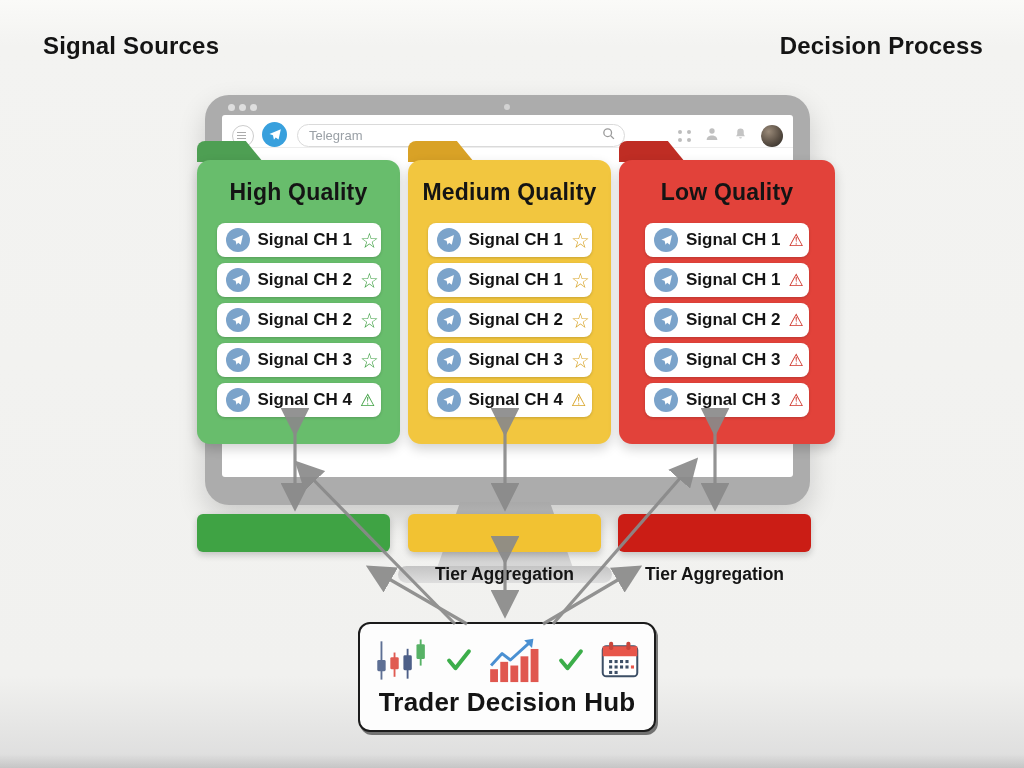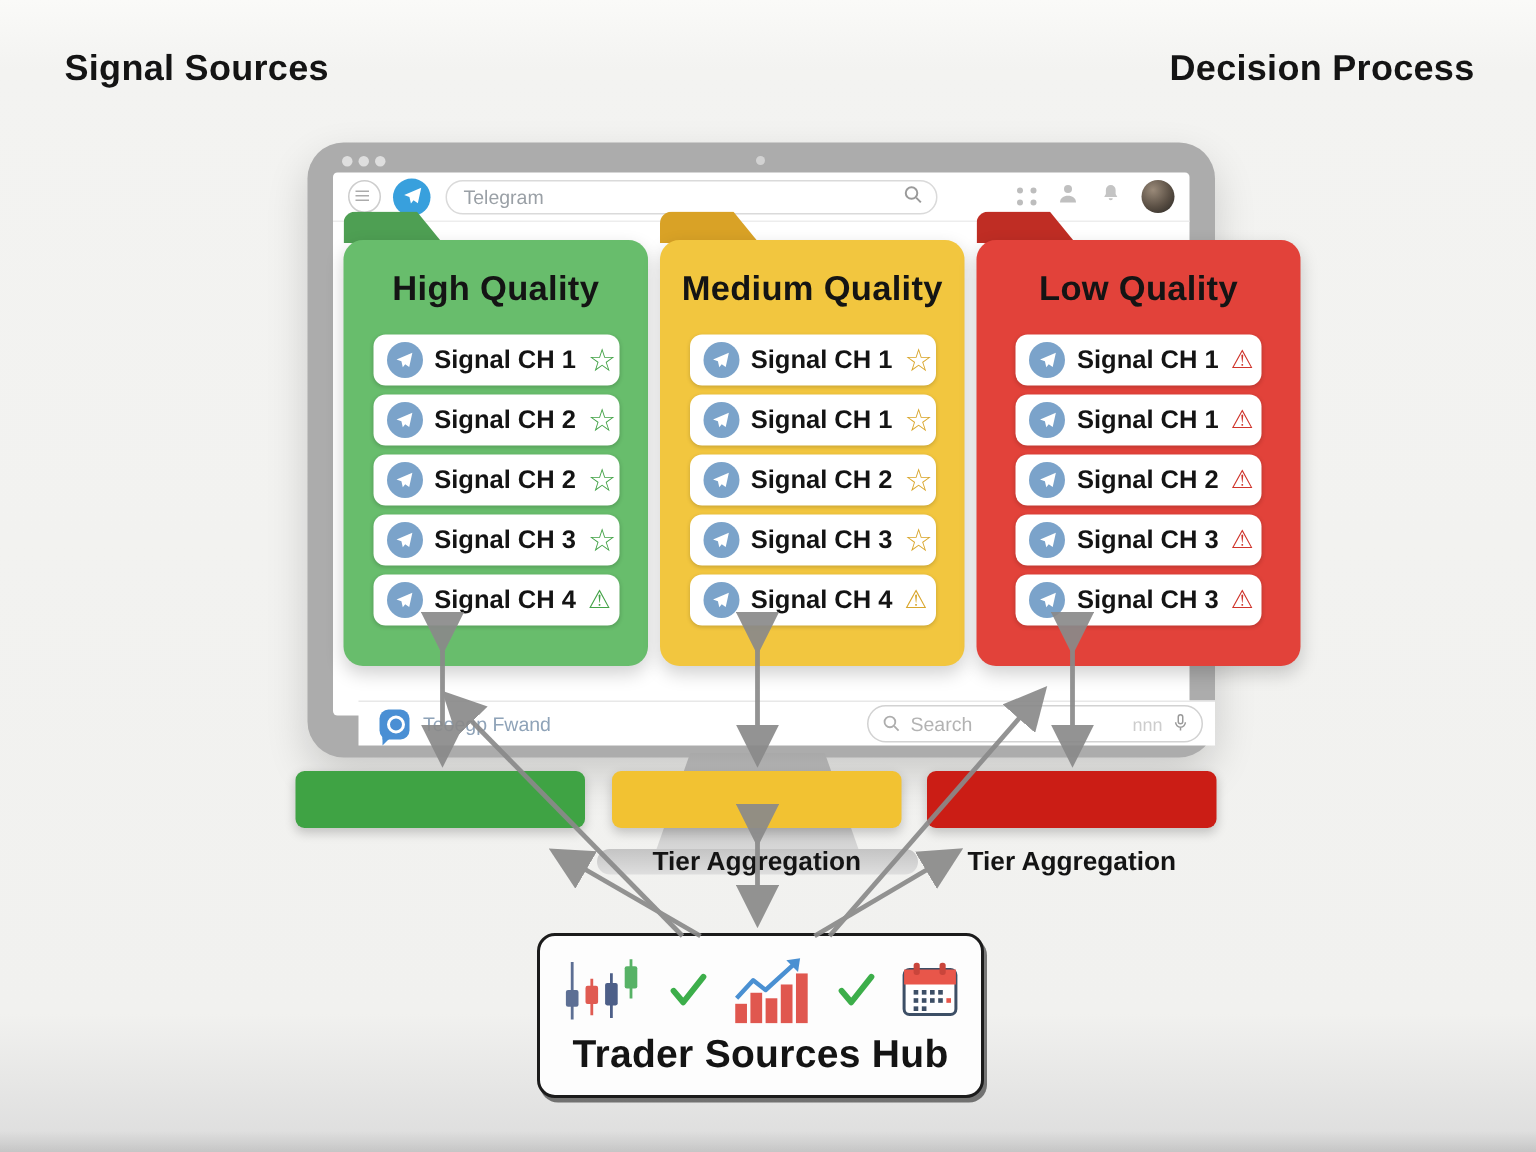--- a/index.html
+++ b/index.html
@@ -16,21 +16,21 @@
   
   .monitor{position:absolute;left:205px;top:95px;width:605px;height:410px;background:#acacac;
     border-radius:24px;box-shadow:0 12px 28px rgba(0,0,0,.16);}
   .tdot{position:absolute;width:7px;height:7px;border-radius:50%;background:#dedede;top:9px;}
   .tdot.d1{left:23px}.tdot.d2{left:34px}.tdot.d3{left:45px}
   .cdot{position:absolute;width:6px;height:6px;border-radius:50%;background:#d2d2d2;top:9px;left:299px;}
   .screen{position:absolute;left:17px;top:20px;width:571px;height:362px;background:#fff;border-radius:3px;}
 
   
   .toolbar{position:absolute;left:0;top:0;width:100%;height:33px;border-bottom:1px solid #ededed;
-    display:flex;align-items:center;box-sizing:border-box;padding:0 10px;}
+    display:flex;align-items:flex-end;box-sizing:border-box;padding:0 10px;}
   .menu-btn{width:20px;height:20px;border:1.5px solid #cdcdcd;border-radius:50%;position:relative;flex:0 0 auto;}
   .menu-btn i{position:absolute;left:4px;top:9px;width:9px;height:1.4px;background:#ababab;
     box-shadow:0 -3px 0 #ababab,0 3px 0 #ababab;}
   .tg-logo{width:25px;height:25px;border-radius:50%;background:#38a0dd;display:flex;align-items:center;
     justify-content:center;margin-left:8px;flex:0 0 auto;}
   .tg-logo svg{width:14px;height:14px;}
   .url-pill{margin-left:10px;width:328px;height:23px;border:1px solid #dadada;border-radius:12px;
     display:flex;align-items:center;padding:0 8px 0 11px;box-sizing:border-box;font-size:13px;color:#9aa0a6;}
   .url-pill .mag{margin-left:auto;}
   .tb-right{margin-left:auto;display:flex;align-items:center;gap:13px;}
@@ -87,21 +87,21 @@
   .t0{left:197px}.t1{left:408px}.t2{left:618px}
   .bar-green{background:#3fa344;} .bar-yellow{background:#f2c232;} .bar-red{background:#cb1d15;}
 
   
   .hub{position:absolute;left:358px;top:622px;width:298px;height:110px;background:#fdfdfd;
     border:2.5px solid #1b1b1b;border-radius:12px;box-shadow:2px 3px 0 rgba(20,20,20,.55);box-sizing:border-box;}
   .hub-icons{display:flex;align-items:center;justify-content:center;gap:15px;margin-top:12px;height:48px;}
   .hub-title{text-align:center;font-size:26px;font-weight:800;margin-top:3px;letter-spacing:.2px;}
 
   .arrows{position:absolute;left:0;top:0;width:1024px;height:768px;pointer-events:none;z-index:30;}
-  .fold-z{z-index:10;margin-left:32px;} .bar-z{z-index:6;} .lab-z{z-index:7;} .hub-z{z-index:8;}
+  .fold-z{z-index:10;} .bar-z{z-index:6;} .lab-z{z-index:7;} .hub-z{z-index:8;}
   .bottom-fade{position:absolute;left:0;bottom:0;width:100%;height:14px;
     background:linear-gradient(180deg,rgba(0,0,0,0),rgba(0,0,0,.10));}
 </style>
 </head>
 <body>
 
 <div class="canvas">
 
   <div class="lane left">Signal Sources</div>
   <div class="lane right">Decision Process</div>
@@ -146,36 +146,20 @@
           </span>
           <span>
             <svg width="15" height="16" viewBox="0 0 24 24">
                 <path d="M12 3a5.2 5.2 0 0 0-5.2 5.2v4.2L5 15.6h14l-1.8-3.2V8.2A5.2 5.2 0 0 0 12 3zm-2.2 14a2.2 2.2 0 0 0 4.4 0z" fill="#c4c4c4"></path>
               </svg>
           </span>
           <div class="avatar"></div>
         </div>
       </div>
 
-      <div class="footerbar">
-        <div class="chat-logo"></div>
-        <span class="chat-label">Teoegp Fwand</span>
-        <div class="search-pill">
-          <svg width="13" height="13" viewBox="0 0 16 16">
-              <circle cx="6.5" cy="6.5" r="4.4" fill="none" stroke="#adadad" stroke-width="1.5"></circle>
-              <line x1="10" y1="10" x2="13.6" y2="13.6" stroke="#adadad" stroke-width="1.5"></line>
-            </svg>
-          <span class="search-ph">Search</span>
-          <span class="search-hint">nnn</span>
-          <svg width="12" height="15" viewBox="0 0 24 28">
-              <rect x="9" y="2" width="6" height="12" rx="3" fill="none" stroke="#9a9a9a" stroke-width="2"></rect>
-              <path d="M5.5 12a6.5 6.5 0 0 0 13 0M12 18.5V23" fill="none" stroke="#9a9a9a" stroke-width="2"></path>
-            </svg>
-        </div>
-      </div>
     </div>
   </div>
 
   <div class="neck"></div>
   <div class="base"></div>
 
   <div class="folder-tab tab-green fold-z" style="left:197px"></div>
   <div class="folder-tab tab-yellow fold-z" style="left:408px"></div>
   <div class="folder-tab tab-red fold-z" style="left:619px"></div>
 
@@ -378,21 +362,21 @@
           <rect x="10" y="27" width="3.4" height="3.4"></rect>
             <rect x="16" y="27" width="3.4" height="3.4"></rect>
             <rect x="22" y="27" width="3.4" height="3.4"></rect>
             <rect x="28" y="27" width="3.4" height="3.4"></rect>
           <rect x="10" y="33" width="3.4" height="3.4"></rect>
             <rect x="16" y="33" width="3.4" height="3.4"></rect>
         </g>
         <rect x="34" y="27" width="3.4" height="3.4" fill="#e8564a"></rect>
       </svg>
     </div>
-    <div class="hub-title">Trader Sources Hub</div>
+    <div class="hub-title">Trader Decision Hub</div>
   </div>
 
   <svg class="arrows">
     <defs>
       <marker id="ah" markerWidth="9" markerHeight="9" refX="7.5" refY="4.5" orient="auto">
         <path d="M0 0 9 4.5 0 9z" fill="#8a8a8a"></path>
       </marker>
     </defs>
     <g stroke="#8a8a8a" stroke-width="3.2" opacity="0.92">
       <line x1="295" y1="432" x2="295" y2="507" marker-start="url(#ah)" marker-end="url(#ah)"></line>

